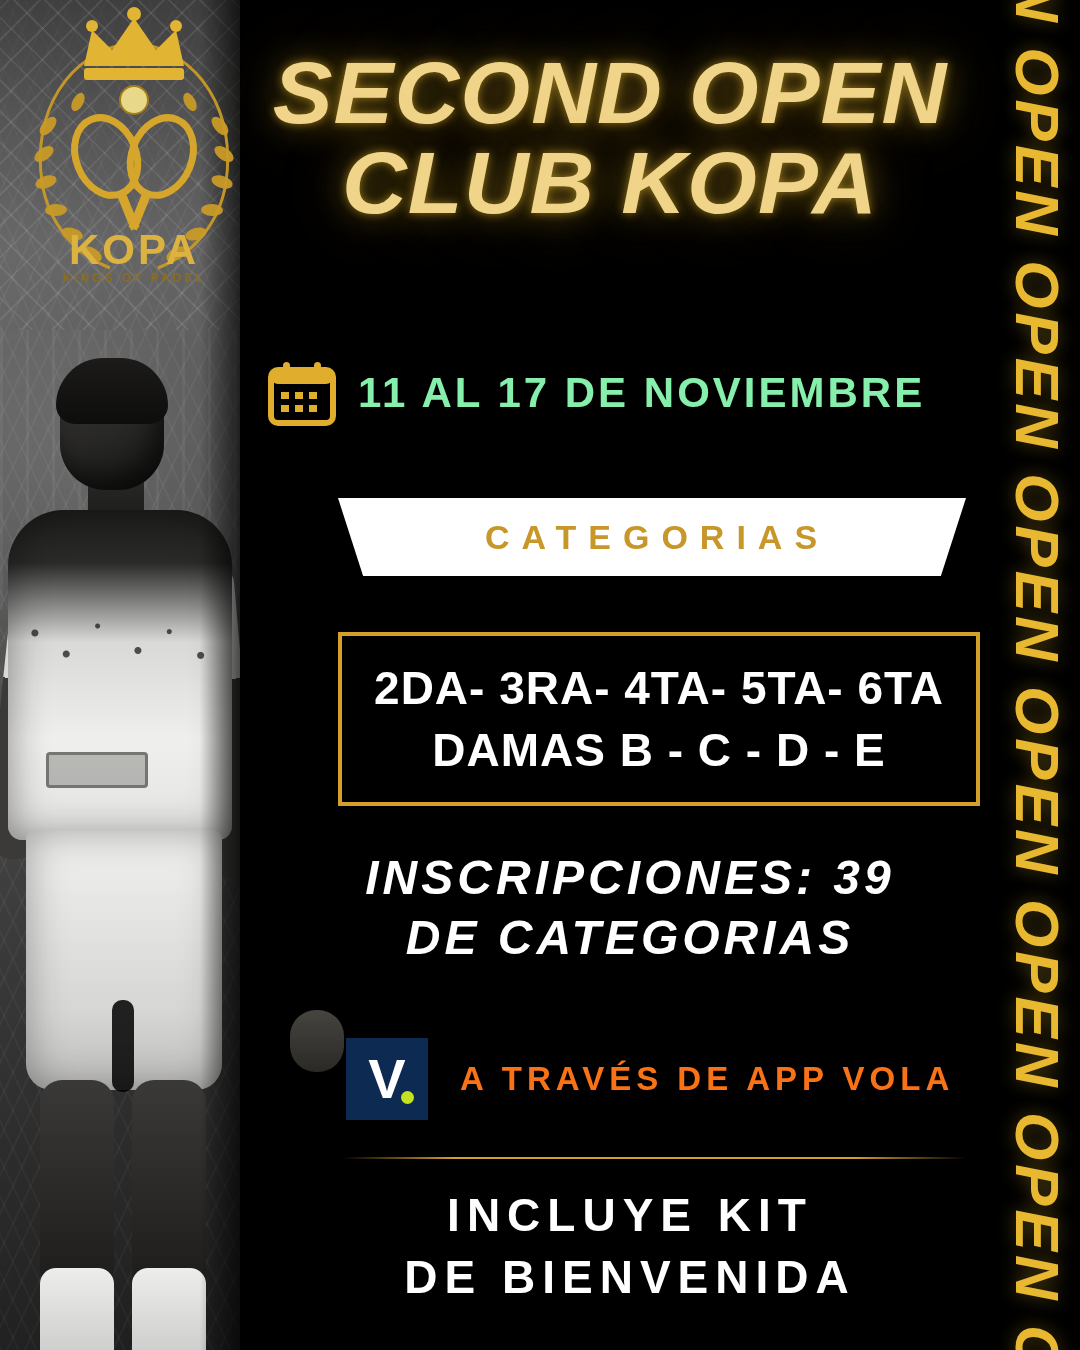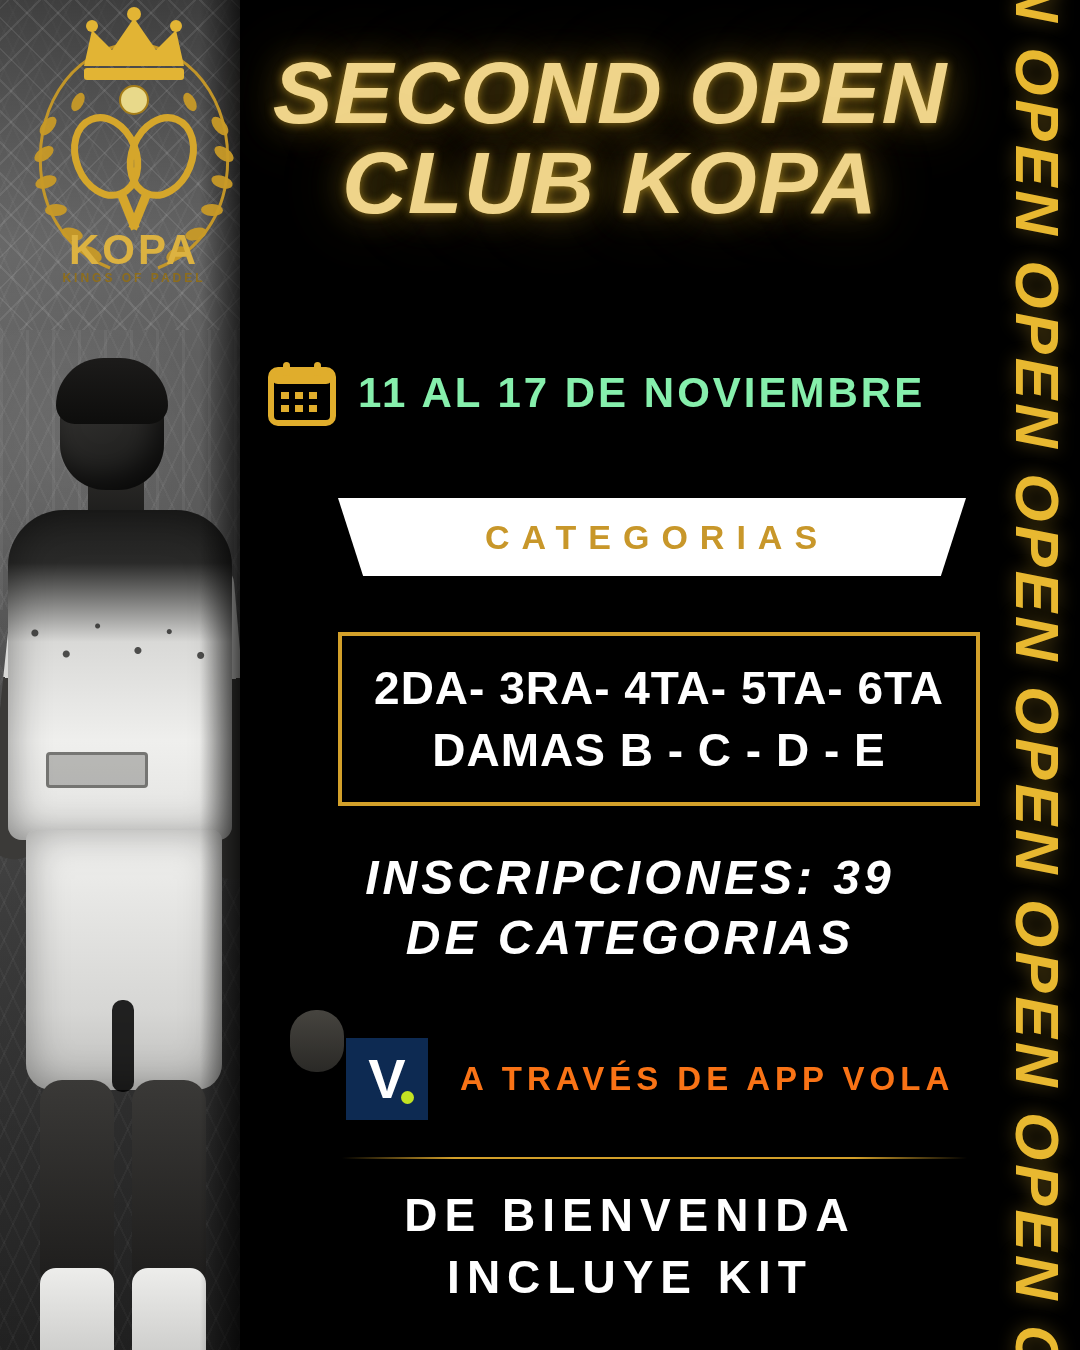--- a/index.html
+++ b/index.html
@@ -424,18 +424,18 @@
       <div class="vola-logo">
         <span class="v">V</span>
         <span class="dot"></span>
       </div>
       <div class="vola-text">A TRAVÉS DE APP VOLA</div>
     </div>
 
     <div class="divider"></div>
 
     <div class="kit">
+      <div>INCLUYE KIT</div>
       <div>DE BIENVENIDA</div>
-      <div>INCLUYE KIT</div>
     </div>
 
   </div>
 </div>
 
 </body></html>

